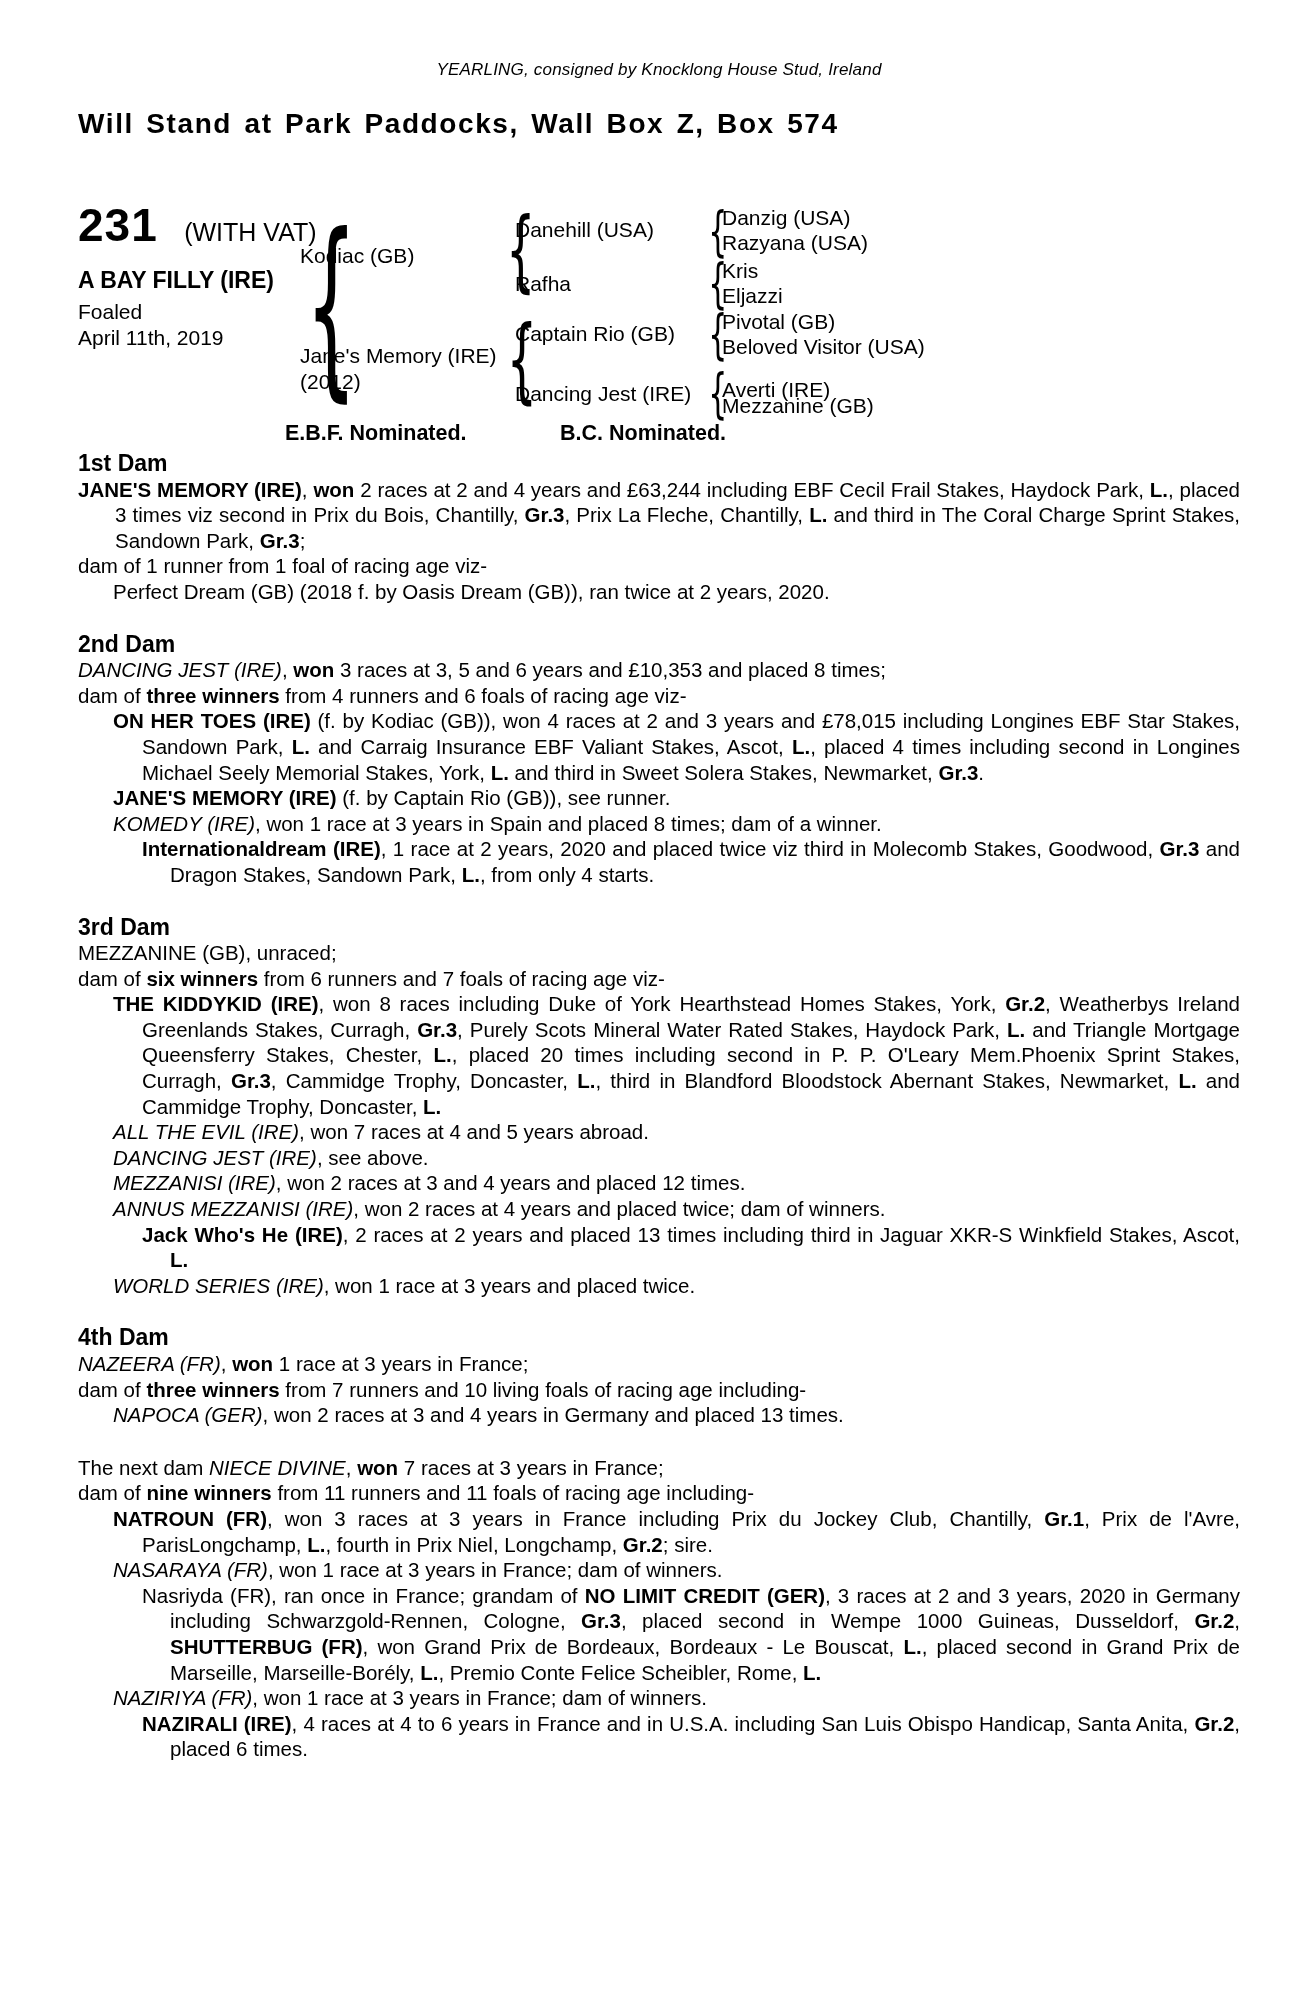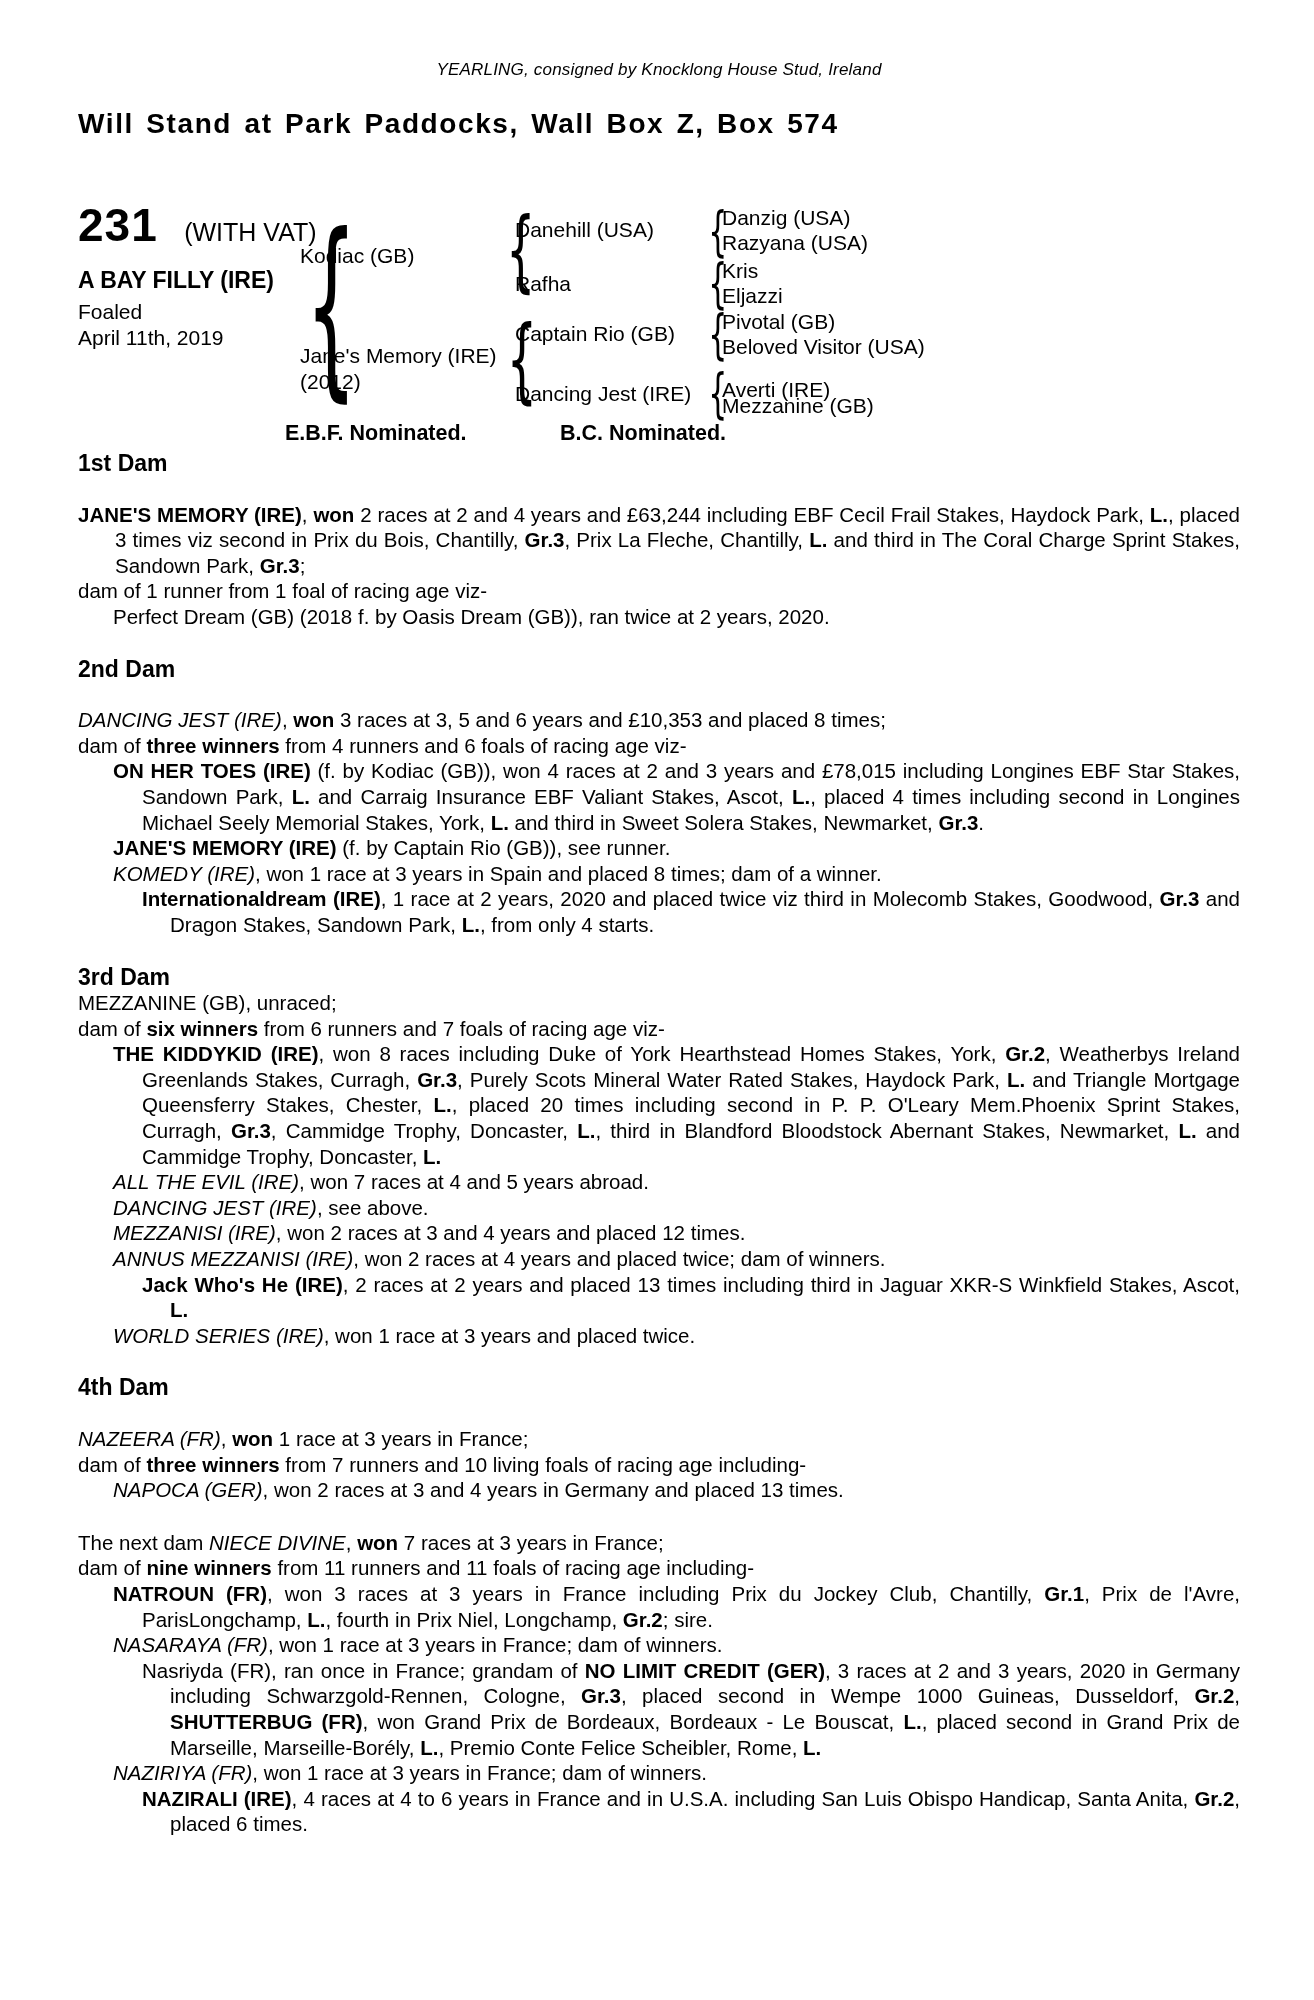--- a/index.html
+++ b/index.html
@@ -34,21 +34,21 @@
     position:absolute; font-family:"DejaVu Sans", sans-serif;
     transform-origin:center; display:block; color:#000;
   }
   .nominated { position:absolute; top:267px; font-size:21.5px; font-weight:bold; }
 
   
   #dam-sections { margin-top:0; }
   .dam-section { margin-top:27px; }
   .dam-heading { font-weight:bold; font-size:23px; line-height:25.6px; }
   .para { font-size:20.5px; line-height:25.6px; text-align:justify; }
-  .p-dam  { padding-left:37px; text-indent:-37px;margin-top:25px; }
+  .p-dam  { padding-left:37px; text-indent:-37px; }
   .p-flush { }
   .p-off  { padding-left:64px; text-indent:-29px; }
   .p-sub  { padding-left:92px; text-indent:-28px; }
   .b { font-weight:bold; }
   .i { font-style:italic; }
 </style>
 </head>
 <body>
 
 <div class="page">

